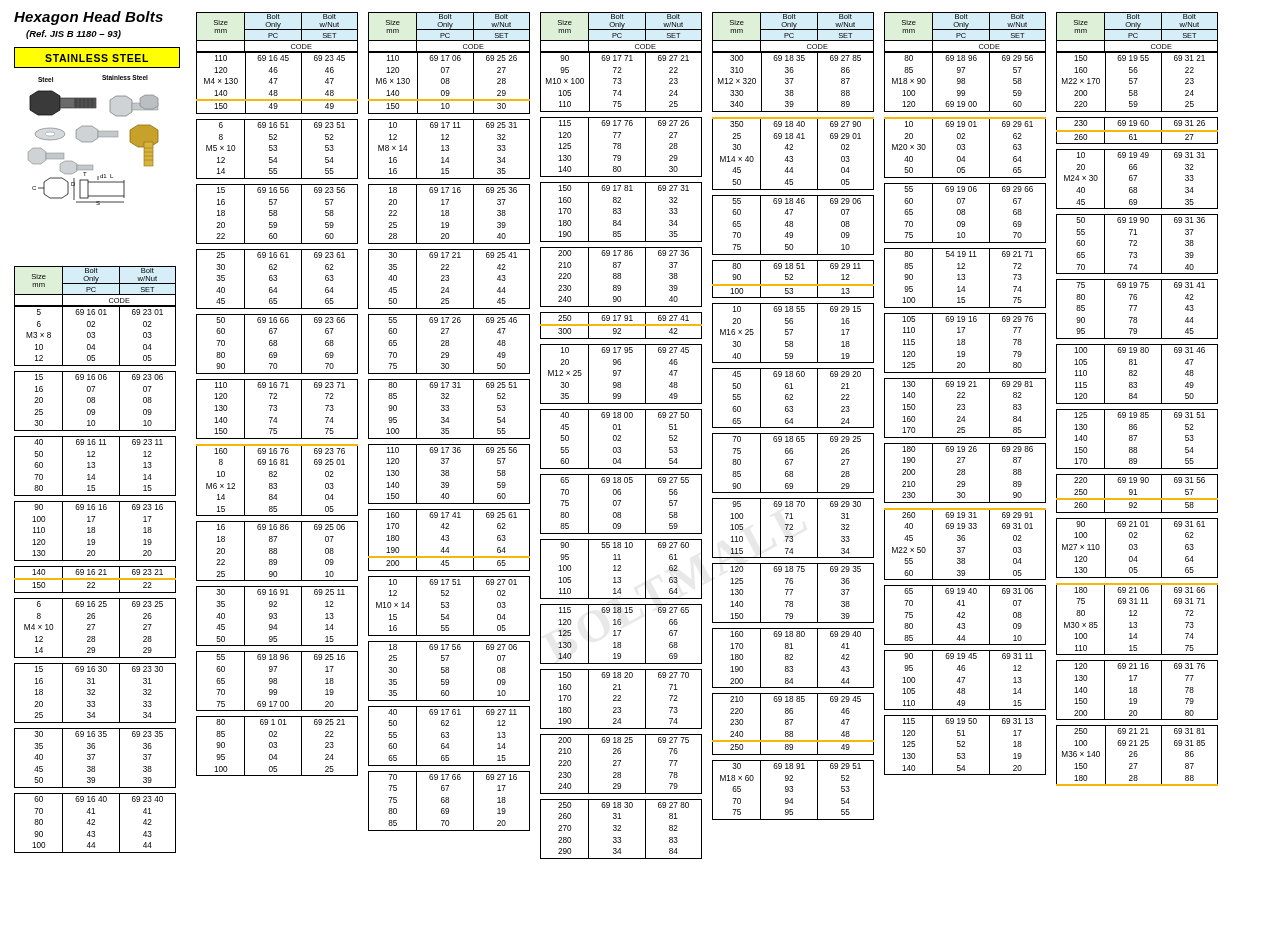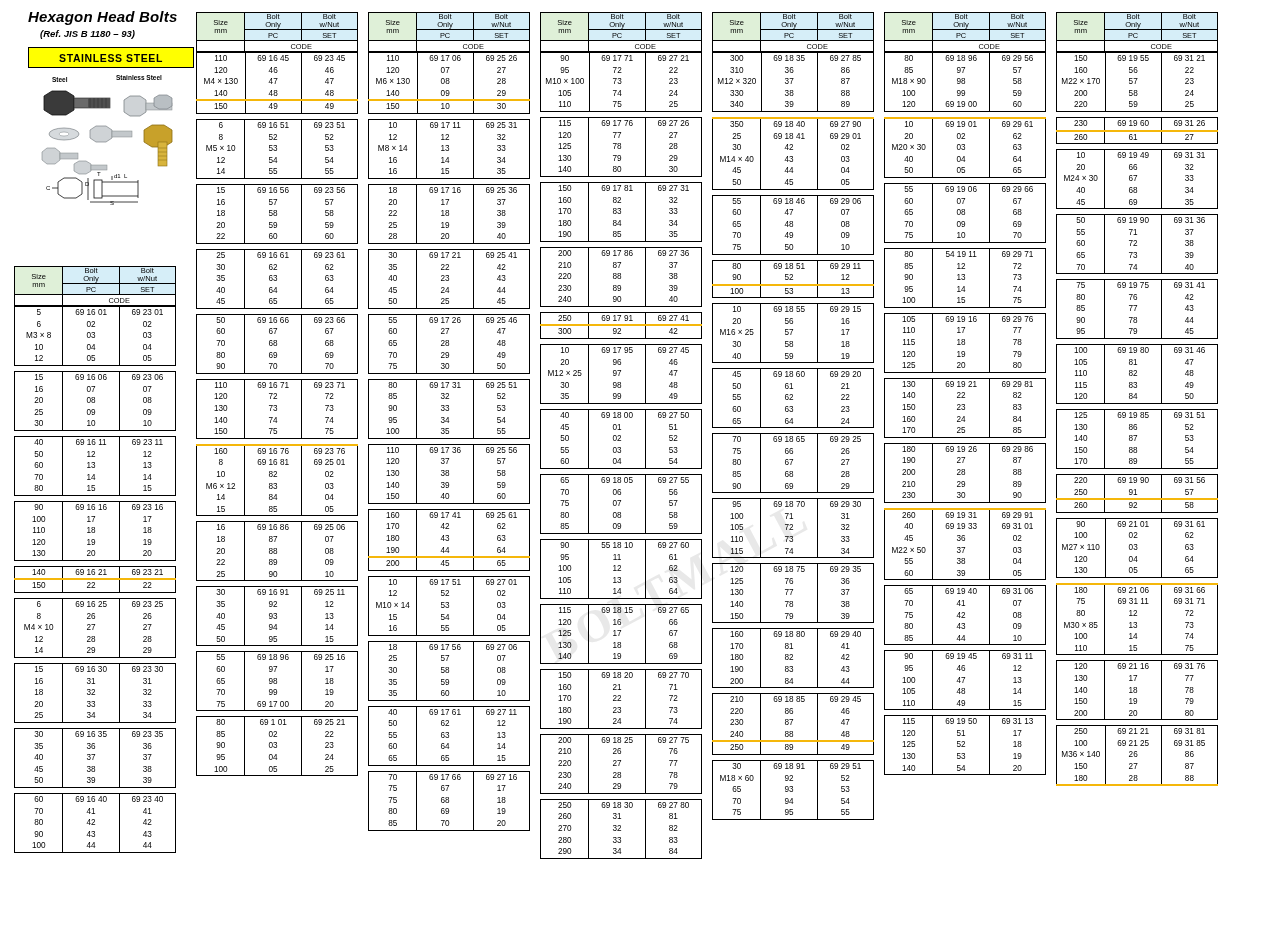--- a/index.html
+++ b/index.html
@@ -8,21 +8,21 @@
     background:#ffffff;
     font-family:"Liberation Sans", sans-serif;
     font-size:9px;
     color:#000;
     position:relative;
     overflow:hidden;
   }
   .page{position:relative;width:1268px;height:946px;}
 
   
-  .header{position:absolute;left:28px;top:8px;width:180px;}
+  .header{position:absolute;left:14px;top:8px;width:180px;}
   .title{font-size:15px;font-weight:bold;font-style:italic;letter-spacing:.2px;}
   .subtitle{font-size:9.5px;font-weight:bold;font-style:italic;margin-top:3px;margin-left:12px;}
   .steel-badge{
     margin-top:8px;width:164px;height:19px;
     background:#ffff00;border:1px solid #000;
     display:flex;align-items:center;justify-content:center;
     font-size:10.5px;font-weight:bold;letter-spacing:.6px;color:#000;
   }
   .matlabels{position:relative;height:14px;margin-top:6px;}
   .matlabels span{position:absolute;font-size:6.5px;font-weight:bold;}
@@ -2024,21 +2024,21 @@
       <td class="codecol botline">10</td>
       <td class="codecol botline">70</td>
     </tr>
           </tbody>
         </table>
         <table class="coltable" style="width:100%;margin-bottom:5px;">
           <tbody>
             <tr>
       <td class="sizecol topline">80</td>
       <td class="codecol topline">54 19 11</td>
-      <td class="codecol topline">69 29 71</td>
+      <td class="codecol topline">69 21 71</td>
     </tr>
             <tr>
       <td class="sizecol ">85</td>
       <td class="codecol ">12</td>
       <td class="codecol ">72</td>
     </tr>
             <tr>
       <td class="sizecol ">90</td>
       <td class="codecol ">13</td>
       <td class="codecol ">73</td>

